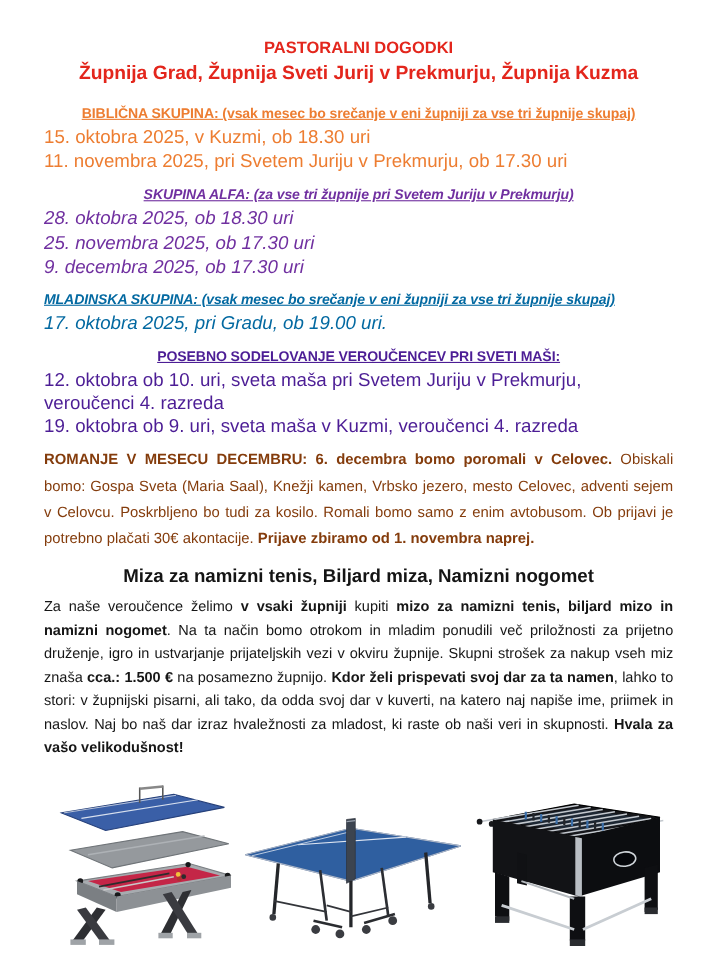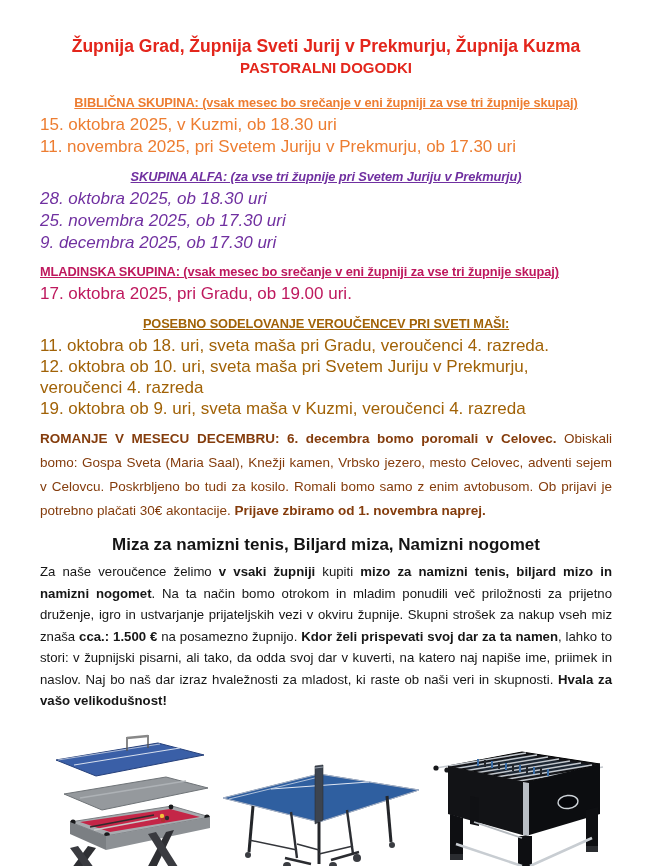--- a/index.html
+++ b/index.html
@@ -6,40 +6,40 @@
   body{width:651px;height:866px;overflow:hidden;font-family:"Liberation Sans",sans-serif;color:#1a1a1a;}
   .page{width:651px;height:866px;box-sizing:border-box;padding:34px 39px 8px 40px;background:#fff;}
   .center{text-align:center;}
   .title{font-size:15px;font-weight:bold;color:#e3261c;line-height:20px;}
   .subtitle{font-size:17.5px;font-weight:bold;color:#e3261c;line-height:24px;}
   .sec{margin-top:10px;}
   .sec-head{font-size:12.8px;font-weight:bold;text-decoration:underline;line-height:22px;letter-spacing:-0.1px;}
   .line{font-size:17px;line-height:22px;}
   .c-orange{color:#ed7d31;}
   .c-purple{color:#7030a0;font-style:italic;}
-  .c-green{color:#be185d;}
-  .c-blue{color:#a16207;}
+  .c-green{color:#0369a1;font-style:italic;}
+  .c-blue{color:#4c1d95;}
   .c-blue .line,.posebno .line{line-height:21px;}
   .para{font-size:13.5px;line-height:24px;text-align:justify;margin-top:8px;}
   .romanje{color:#843c0c;}
   .tables-head{font-size:17px;font-weight:bold;color:#141414;line-height:24px;margin-top:10px;}
   .tables-para{font-size:13.2px;line-height:21.5px;text-align:justify;color:#161616;margin-top:4px;}
   .b{font-weight:bold;}
   .u{}
   .images-row{margin-top:12px;display:flex;align-items:flex-end;justify-content:space-between;padding:0 6px 0 10px;}
   .img-box{flex:0 0 auto;}
   svg{display:block;}
 </style>
 </head>
 <body>
 
 <div class="page">
 
+  <div class="center title">PASTORALNI DOGODKI</div>
   <div class="center subtitle">Župnija Grad, Župnija Sveti Jurij v Prekmurju, Župnija Kuzma</div>
-  <div class="center title">PASTORALNI DOGODKI</div>
 
   <div class="sec c-orange" style="margin-top:14px;">
     <div class="center sec-head">BIBLIČNA SKUPINA: (vsak mesec bo srečanje v eni župniji za vse tri župnije skupaj)</div>
     <div class="line">15. oktobra 2025, v Kuzmi, ob 18.30 uri</div>
     <div class="line">11. novembra 2025, pri Svetem Juriju v Prekmurju, ob 17.30 uri</div>
   </div>
 
   <div class="sec c-purple" style="margin-top:8px;">
     <div class="center sec-head">SKUPINA ALFA: (za vse tri župnije pri Svetem Juriju v Prekmurju)</div>
     <div class="line">28. oktobra 2025, ob 18.30 uri</div>
@@ -47,21 +47,20 @@
     <div class="line">9. decembra 2025, ob 17.30 uri</div>
   </div>
 
   <div class="sec c-green" style="margin-top:7px;">
     <div class="sec-head">MLADINSKA SKUPINA: (vsak mesec bo srečanje v eni župniji za vse tri župnije skupaj)</div>
     <div class="line">17. oktobra 2025, pri Gradu, ob 19.00 uri.</div>
   </div>
 
   <div class="sec c-blue posebno" style="margin-top:8px;">
     <div class="center sec-head">POSEBNO SODELOVANJE VEROUČENCEV PRI SVETI MAŠI:</div>
-    <div class="line">11. oktobra ob 18. uri, sveta maša pri Gradu, veroučenci 4. razreda.</div>
     <div class="line">12. oktobra ob 10. uri, sveta maša pri Svetem Juriju v Prekmurju, veroučenci 4. razreda</div>
     <div class="line">19. oktobra ob 9. uri, sveta maša v Kuzmi, veroučenci 4. razreda</div>
   </div>
 
   <div class="para romanje"><span class="b">ROMANJE V MESECU DECEMBRU: 6. decembra bomo poromali v Celovec.</span><span> Obiskali bomo: Gospa Sveta (Maria Saal), Knežji kamen, Vrbsko jezero, mesto Celovec, adventi sejem v Celovcu. Poskrbljeno bo tudi za kosilo. </span><span class="u">Romali bomo samo z enim avtobusom.</span><span> Ob prijavi je potrebno plačati </span><span class="u">30€ akontacije</span><span>. </span><span class="b u">Prijave zbiramo od 1. novembra naprej.</span></div>
 
   <div class="center tables-head">Miza za namizni tenis, Biljard miza, Namizni nogomet</div>
 
   <div class="tables-para"><span>Za naše veroučence želimo </span><span class="b">v vsaki župniji</span><span> kupiti </span><span class="b">mizo za namizni tenis, biljard mizo in namizni nogomet</span><span>. Na ta način bomo otrokom in mladim ponudili več priložnosti za prijetno druženje, igro in ustvarjanje prijateljskih vezi v okviru župnije. Skupni strošek za nakup vseh miz znaša </span><span class="b">cca.: 1.500 €</span><span> </span><span class="u">na posamezno župnijo</span><span>. </span><span class="b">Kdor želi prispevati svoj dar za ta namen</span><span>, lahko to stori: v župnijski pisarni, ali tako, da odda svoj dar v kuverti, na katero naj napiše ime, priimek in naslov. Naj bo naš dar izraz hvaležnosti za mladost, ki raste ob naši veri in skupnosti. </span><span class="b">Hvala za vašo velikodušnost!</span></div>
 

